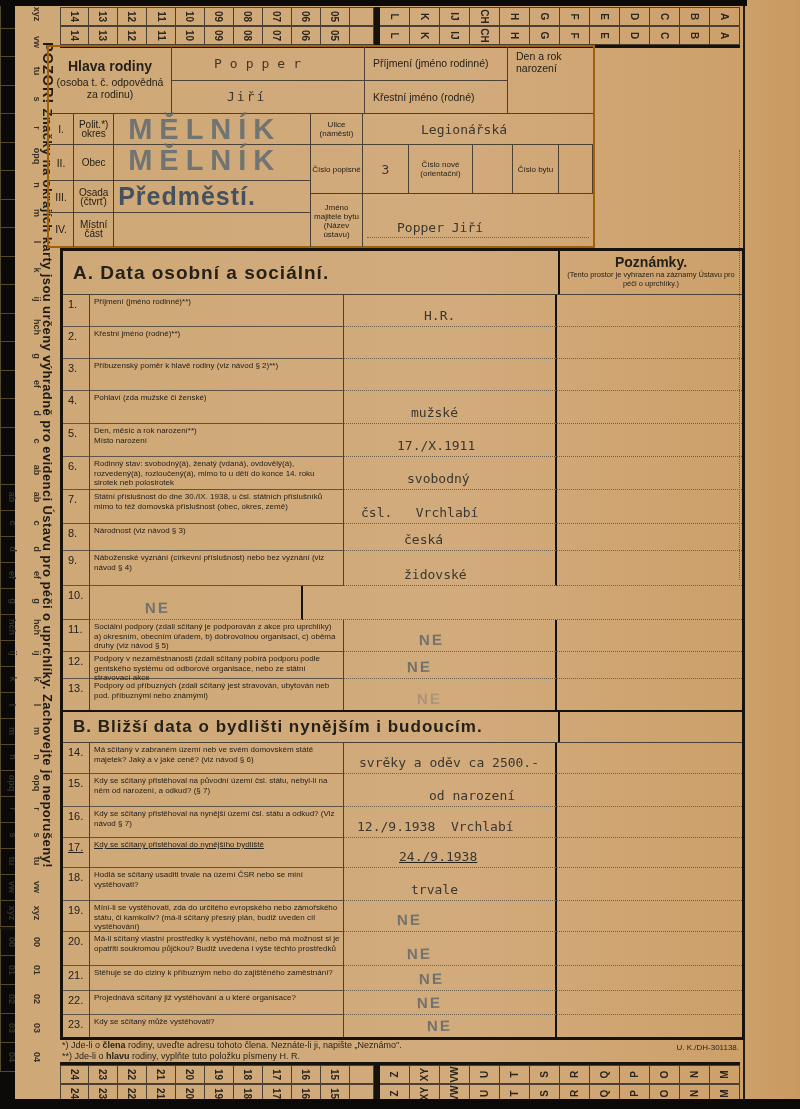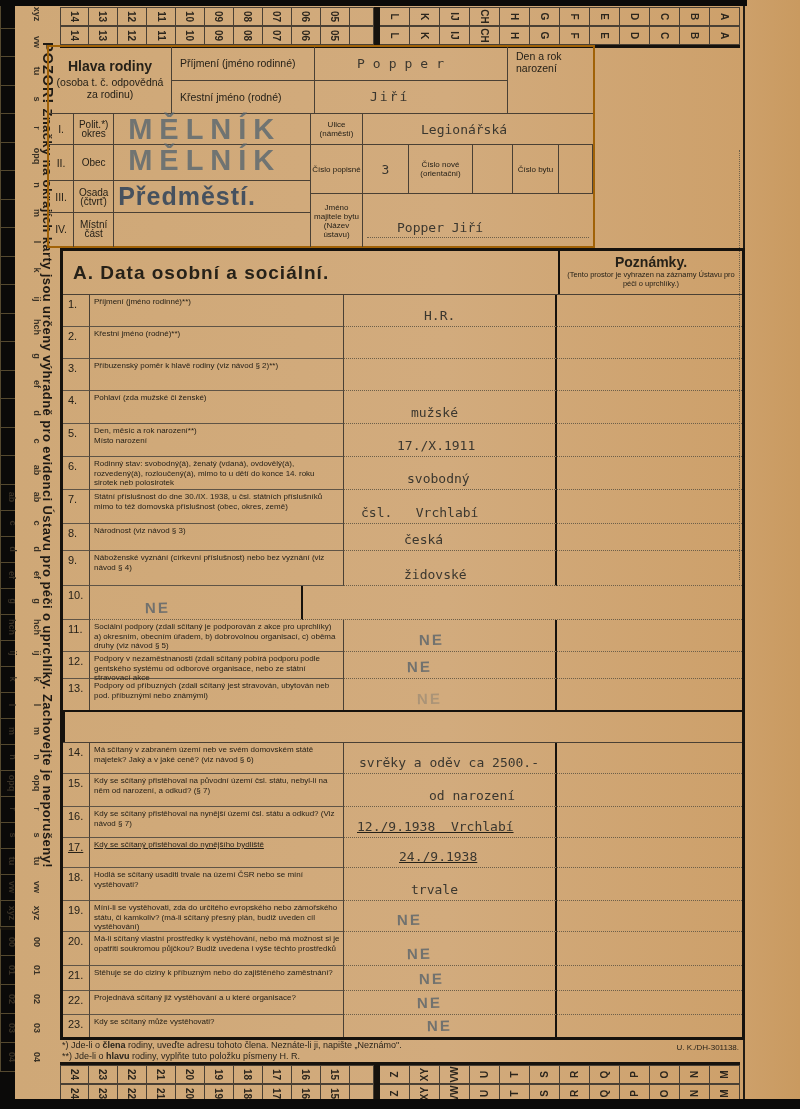--- a/index.html
+++ b/index.html
@@ -700,31 +700,31 @@
         </div>
       </div>
     </div>
 
   <div id="upper">
     <div class="hrow">
       <div class="hcell hof">
         <div class="t1">Hlava rodiny</div>
         <div class="t2">(osoba t. č. odpovědná za rodinu)</div>
       </div>
+      <div class="hcell hvalues">
+        <div>
+            <span class="typed v-surname">Popper</span>
+          </div>
+        <div>
+            <span class="typed v-firstname">Jiří</span>
+          </div>
+      </div>
       <div class="hcell hlabels">
         <div>Příjmení (jméno rodinné)</div>
         <div>Křestní jméno (rodné)</div>
-      </div>
-      <div class="hcell hvalues">
-        <div>
-            <span class="typed v-surname">Popper</span>
-          </div>
-        <div>
-            <span class="typed v-firstname">Jiří</span>
-          </div>
       </div>
       <div class="hcell hden">Den a rok narození</div>
     </div>
     <div id="addr">
       <div class="acol-roman" id="addr-romans">
           <div style="height: 31px;">I.</div>
           <div style="height: 36px;">II.</div>
           <div style="height: 32px;">III.</div>
           <div style="height: 31px;">IV.</div>
         </div>
@@ -876,20 +876,21 @@
         <div class="qrow" style="height: 31px;">
           <div class="qnum">13.</div>
           <div class="qtext">Podpory od příbuzných (zdali sčítaný jest stravován, ubytován neb pod. příbuznými nebo známými)</div>
           <div class="qans" style="padding-left: 73px;">
             <span class="stampNE faint">NE</span>
           </div>
           <div class="qnotes"></div>
         </div>
       </div>
     <div id="b-header" class="theader">
+      <div class="thl">B. Bližší data o bydlišti nynějším i budoucím.</div>
       <div class="thr"></div>
     </div>
     <div id="b-rows">
         <div class="qrow" style="height: 31px;">
           <div class="qnum">14.</div>
           <div class="qtext">Má sčítaný v zabraném území neb ve svém domovském státě majetek? Jaký a v jaké ceně? (viz návod § 6)</div>
           <div class="qans" style="padding-left: 15px;">
             <span class="typed">svrěky a oděv ca 2500.-</span>
           </div>
           <div class="qnotes"></div>
@@ -898,21 +899,21 @@
           <div class="qnum">15.</div>
           <div class="qtext">Kdy se sčítaný přistěhoval na původní území čsl. státu, nebyl-li na něm od narození, a odkud? (§ 7)</div>
           <div class="qans" style="padding-left: 85px;">
             <span class="typed">od narození</span>
           </div>
           <div class="qnotes"></div>
         </div>
         <div class="qrow" style="height: 31px;">
           <div class="qnum">16.</div>
           <div class="qtext">Kdy se sčítaný přistěhoval na nynější území čsl. státu a odkud? (Viz návod § 7)</div>
-          <div class="qans" style="padding-left: 13px; text-decoration: underline;">
+          <div class="qans" style="padding-left: 13px;">
             <span class="typed">12./9.1938  Vrchlabí</span>
           </div>
           <div class="qnotes"></div>
         </div>
         <div class="qrow" style="height: 30px; text-decoration: underline;">
           <div class="qnum">17.</div>
           <div class="qtext">Kdy se sčítaný přistěhoval do nynějšího bydliště</div>
           <div class="qans" style="padding-left: 55px;">
             <span class="typed">24./9.1938</span>
           </div>

